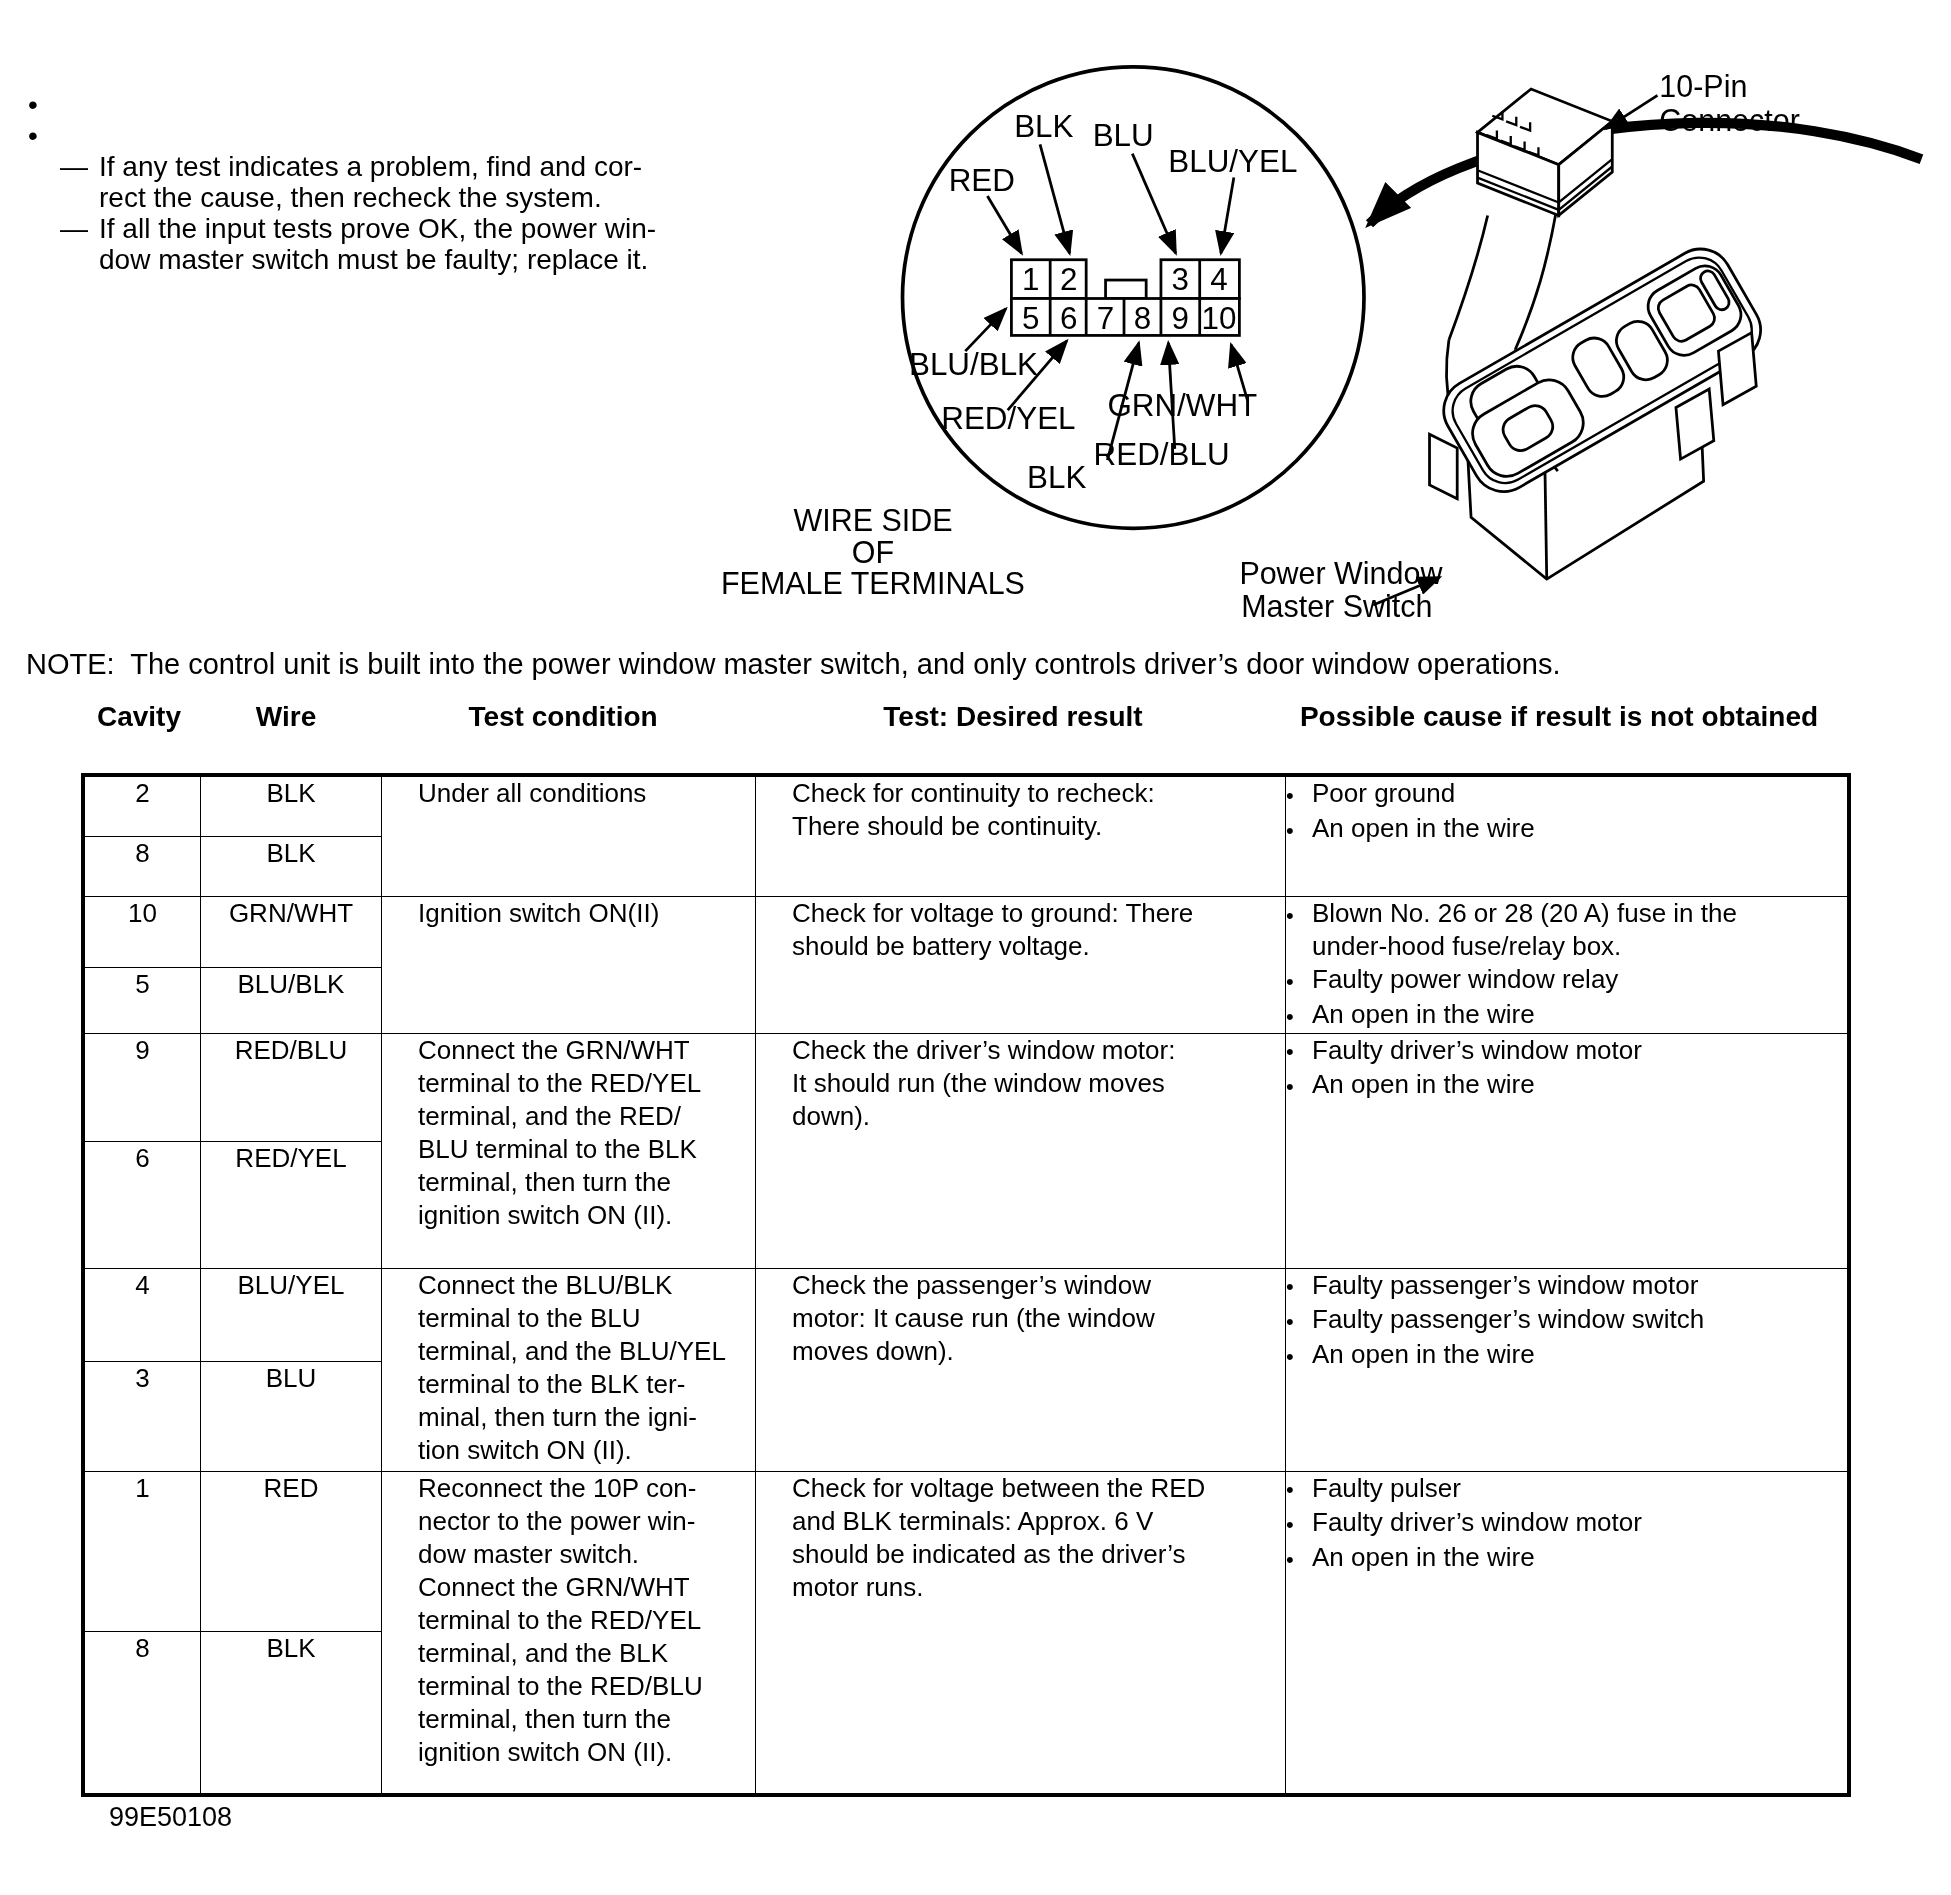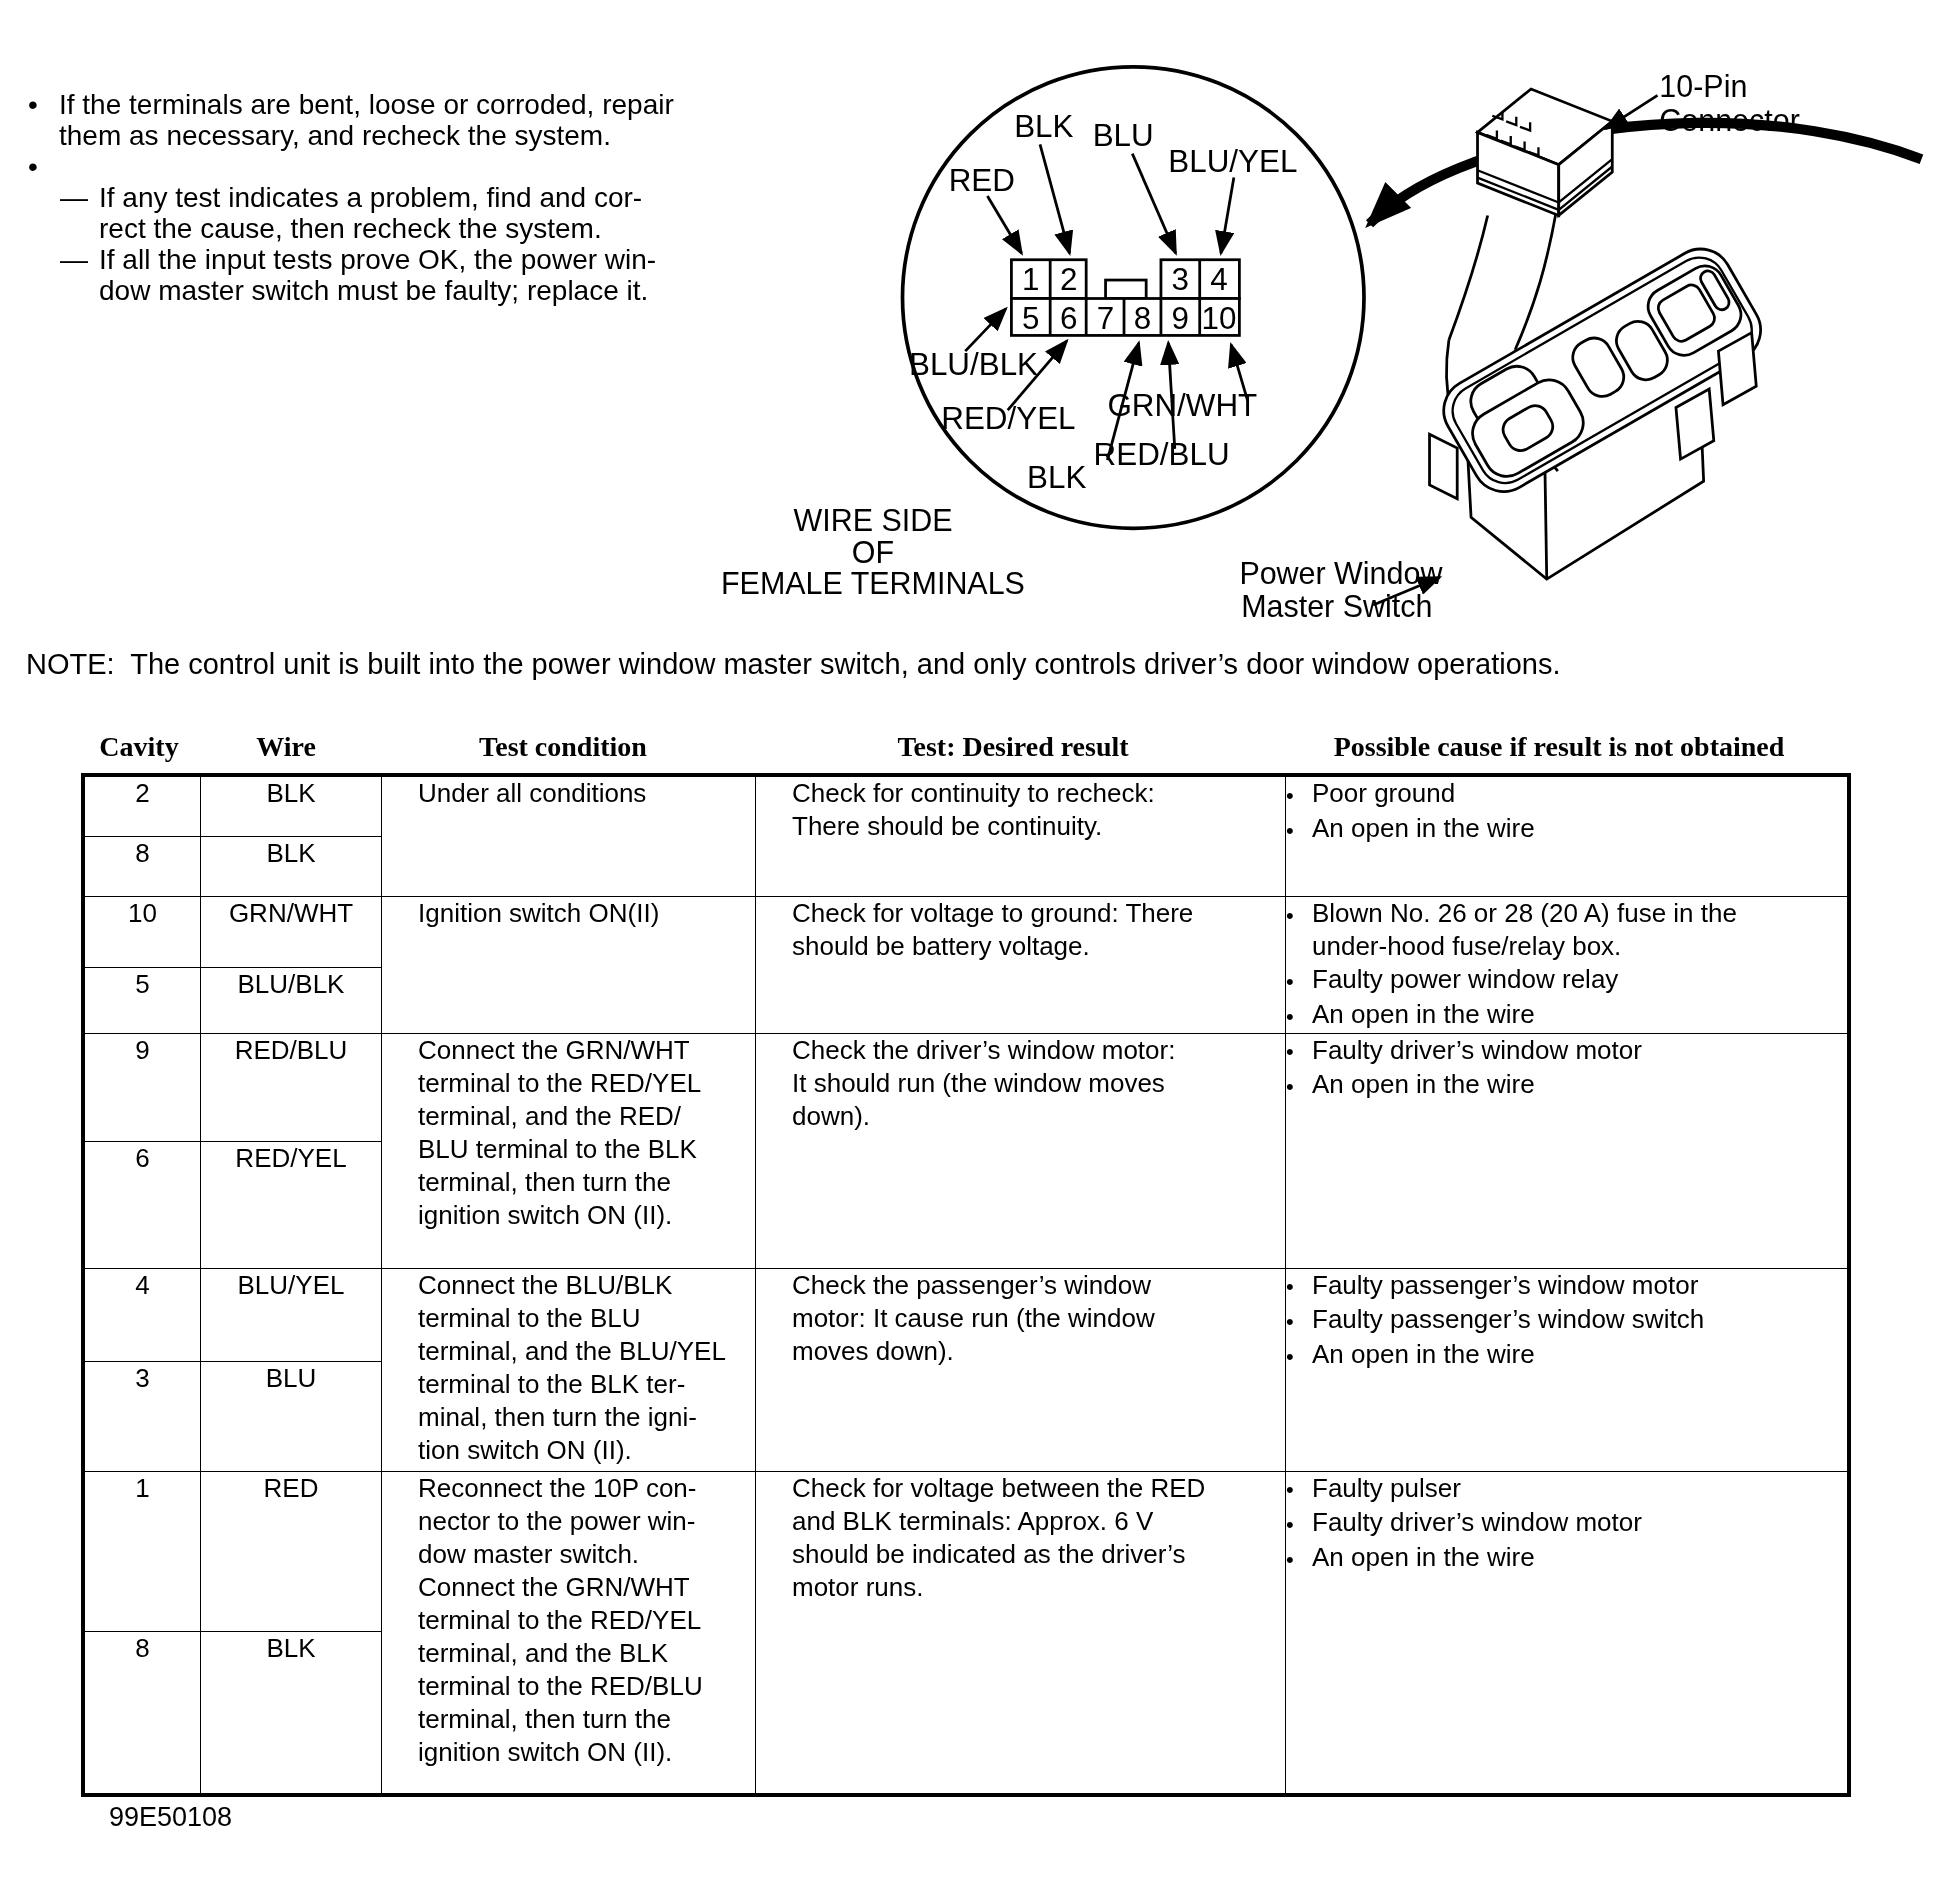--- a/index.html
+++ b/index.html
@@ -8,21 +8,21 @@
   
   #intro{position:absolute;left:28px;top:89px;width:720px;font-size:28px;line-height:31px;}
   .intro-item{display:flex;align-items:flex-start;}
   .intro-item .marker{flex:0 0 31px;}
   .intro-item.dash{margin-left:32px;}
   .intro-item.dash .marker{flex:0 0 39px;}
   .intro-item .itext{white-space:pre-wrap;}
   
   #note{position:absolute;left:26px;top:648px;width:1910px;font-size:29px;white-space:pre-wrap;}
   
-  .th-label{position:absolute;top:731px;transform:translateX(-50%);font-size:28px;font-weight:bold;white-space:nowrap;font-family:Liberation Serif, serif;}
+  .th-label{position:absolute;top:701px;transform:translateX(-50%);font-size:28px;font-weight:bold;white-space:nowrap;}
   
   #ttable{position:absolute;left:81px;top:773px;border-collapse:collapse;table-layout:fixed;}
   #ttable td{border:1.8px solid #000;vertical-align:top;font-size:26px;line-height:33px;padding:0;}
   #ttable{border:4.6px solid #000;}
   td.cavity{width:115px;text-align:center;vertical-align:middle;font-size:28px;}
   td.wire{width:180px;text-align:center;vertical-align:middle;}
   td.cond{width:373px;padding:7.4px 11px 7.4px 13px;}
   td.result{width:529px;padding:7.4px 13px 7.4px 14.8px;}
   td.causes{width:561px;padding:7.4px 9.2px 7.4px 18.5px;}
   .mltext{white-space:pre-wrap;margin-left:36px;}
@@ -43,22 +43,20 @@
   .thin{stroke:#000;stroke-width:2.5;fill:none;}
 </style>
 </head>
 <body>
 
 <div id="canvas">
 
   <div id="intro">
     <div class="intro-item">
       <span class="marker">•</span>
-      <span class="itext">If the terminals are bent, loose or corroded, repair
-them as necessary, and recheck the system.</span>
     </div>
     <div class="intro-item">
       <span class="marker">•</span>
     </div>
     <div class="intro-item dash">
       <span class="marker">—</span>
       <span class="itext">If any test indicates a problem, find and cor-
 rect the cause, then recheck the system.</span>
     </div>
     <div class="intro-item dash">

